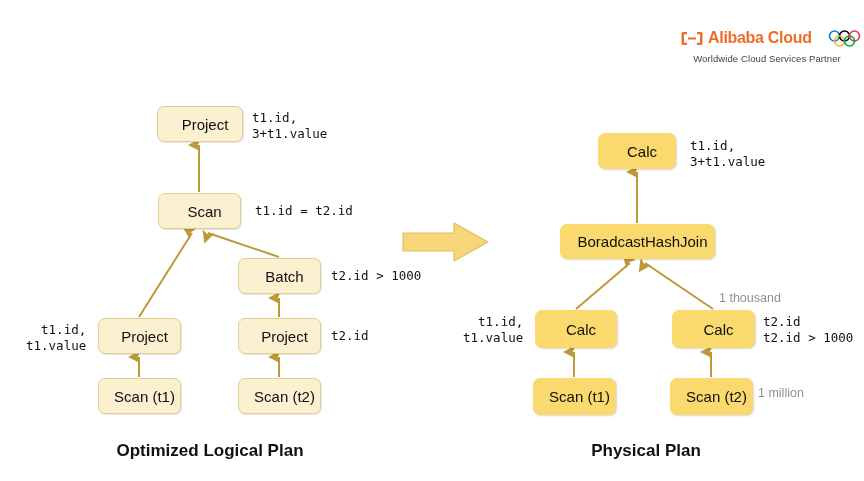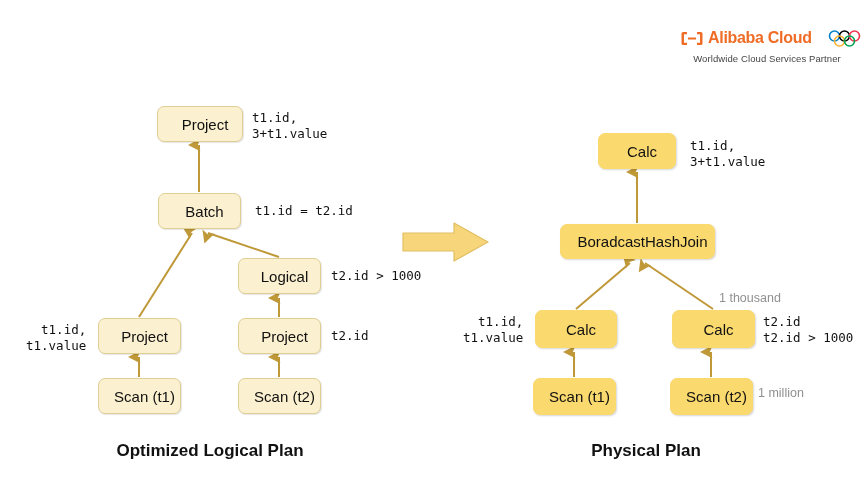--- a/index.html
+++ b/index.html
@@ -128,22 +128,22 @@
       <line x1="711" y1="377" x2="711" y2="352"></line>
     </g>
   </svg>
 
   <svg style="position:absolute;left:402px;top:222px;width:88px;height:40px;">
     <path d="M1,11 L52,11 L52,1 L86,20 L52,39 L52,29 L1,29 Z" fill="#f7d67b" stroke="#e0bf63" stroke-width="1.2" stroke-linejoin="round"></path>
   </svg>
 
   <div id="nodes-layer">
       <div class="node light" style="left: 157px; top: 106px; width: 86px; height: 36px;">Project</div>
-      <div class="node light" style="left: 158px; top: 193px; width: 83px; height: 36px;">Batch</div>
-      <div class="node light" style="left: 238px; top: 258px; width: 83px; height: 36px;">Logical</div>
+      <div class="node light" style="left: 158px; top: 193px; width: 83px; height: 36px;">Scan</div>
+      <div class="node light" style="left: 238px; top: 258px; width: 83px; height: 36px;">Batch</div>
       <div class="node light" style="left: 98px; top: 318px; width: 83px; height: 36px;">Project</div>
       <div class="node light" style="left: 238px; top: 318px; width: 83px; height: 36px;">Project</div>
       <div class="node light" style="left: 98px; top: 378px; width: 83px; height: 36px;">Scan (t1)</div>
       <div class="node light" style="left: 238px; top: 378px; width: 83px; height: 36px;">Scan (t2)</div>
       <div class="node solid" style="left: 598px; top: 133px; width: 78px; height: 36px;">Calc</div>
       <div class="node solid" style="left: 560px; top: 224px; width: 155px; height: 35px;">BoradcastHashJoin</div>
       <div class="node solid" style="left: 535px; top: 310px; width: 82px; height: 38px;">Calc</div>
       <div class="node solid" style="left: 672px; top: 310px; width: 83px; height: 38px;">Calc</div>
       <div class="node solid" style="left: 533px; top: 378px; width: 83px; height: 37px;">Scan (t1)</div>
       <div class="node solid" style="left: 670px; top: 378px; width: 83px; height: 37px;">Scan (t2)</div>

